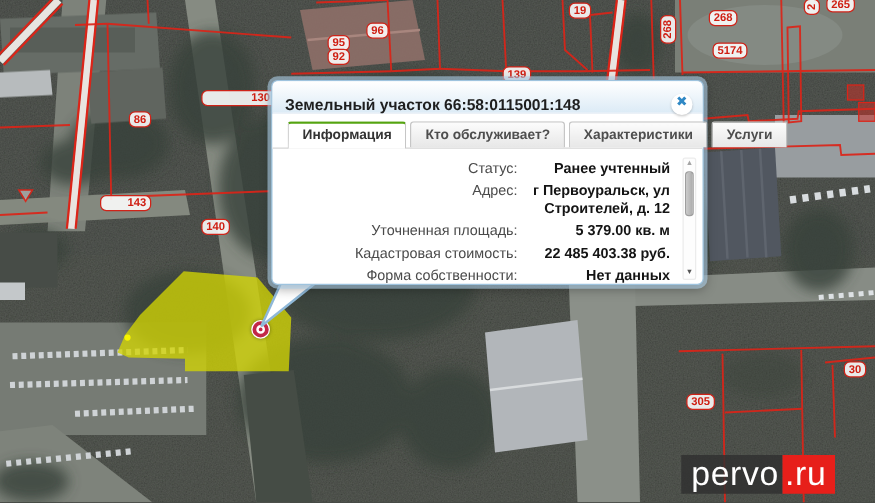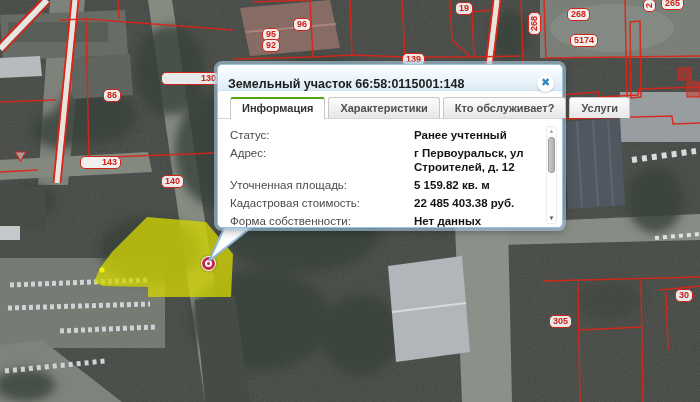--- a/index.html
+++ b/index.html
@@ -50,21 +50,21 @@
   .tab{
     font-size:11px;font-weight:bold;color:#4e4e4e;
     padding:4px 11px 4px;border:1px solid #c6c6c6;border-bottom:none;
     border-radius:3px 3px 0 0;background:linear-gradient(#fcfcfc,#e7e7e7);
     position:relative;cursor:pointer;white-space:nowrap;
   }
   .tab.active{
     background:#fff;border-top:2px solid #55a411;color:#333;
     margin-bottom:-1px;padding-top:3px;z-index:2;
   }
-  .popup-body{position:relative;padding:9px 26px 0 12px;}
+  .popup-body{position:relative;padding:9px 26px 0 12px;text-align:right;}
   .pf-row{display:flex;margin-bottom:4px;}
   .pf-label{flex:0 0 184px;font-size:11.5px;color:#4a4a4a;line-height:14px;}
   .pf-value{font-size:11.5px;font-weight:bold;color:#141414;width:134px;line-height:14px;}
   
   .sb{position:absolute;right:5px;top:61px;width:11px;height:98px;background:#fdfdfd;border:1px solid #ececec;border-radius:2px;}
   .sb-up{position:absolute;top:1px;left:0;width:100%;text-align:center;font-size:6px;color:#a5a5a5;cursor:pointer;line-height:7px;}
   .sb-thumb{position:absolute;top:10px;left:1px;width:7px;height:36px;background:linear-gradient(90deg,#cbcbcb,#adadad);border:1px solid #9e9e9e;border-radius:3px;cursor:pointer;}
   .sb-down{position:absolute;bottom:1px;left:0;width:100%;text-align:center;font-size:6px;color:#555;cursor:pointer;line-height:7px;}
   
   .logo{position:absolute;left:545px;top:364px;z-index:20;display:flex;font-size:27px;line-height:30px;letter-spacing:.5px;cursor:pointer;}
@@ -234,47 +234,51 @@
     <div class="dot"></div>
   </div>
 
   <div class="popup">
     <div class="popup-header">
       <span class="popup-title">Земельный участок 66:58:0115001:148</span>
       <span class="close-btn">✖</span>
     </div>
     <div class="tabbar">
       <span class="tab active">Информация</span>
+      <span class="tab">Кто обслуживает?</span>
       <span class="tab">Характеристики</span>
-      <span class="tab">Кто обслуживает?</span>
       <span class="tab">Услуги</span>
     </div>
     <div class="popup-body">
       <div class="pf-row">
         <span class="pf-label">Статус:</span>
         <span class="pf-value">Ранее учтенный</span>
       </div>
       <div class="pf-row">
         <span class="pf-label">Адрес:</span>
         <span class="pf-value">г Первоуральск, ул Строителей, д. 12</span>
       </div>
       <div class="pf-row">
         <span class="pf-label">Уточненная площадь:</span>
-        <span class="pf-value">5 159.82 кв. м</span>
+        <span class="pf-value">5 379.00 кв. м</span>
       </div>
       <div class="pf-row">
         <span class="pf-label">Кадастровая стоимость:</span>
         <span class="pf-value">22 485 403.38 руб.</span>
       </div>
       <div class="pf-row">
         <span class="pf-label">Форма собственности:</span>
         <span class="pf-value">Нет данных</span>
       </div>
     </div>
     <div class="sb">
       <div class="sb-up">▲</div>
       <div class="sb-thumb"></div>
       <div class="sb-down">▼</div>
     </div>
   </div>
 
+  <div class="logo">
+    <span class="logo-name">pervo</span>
+    <span class="logo-domain">.ru</span>
+  </div>
 
 </div>
 
 </body></html>

